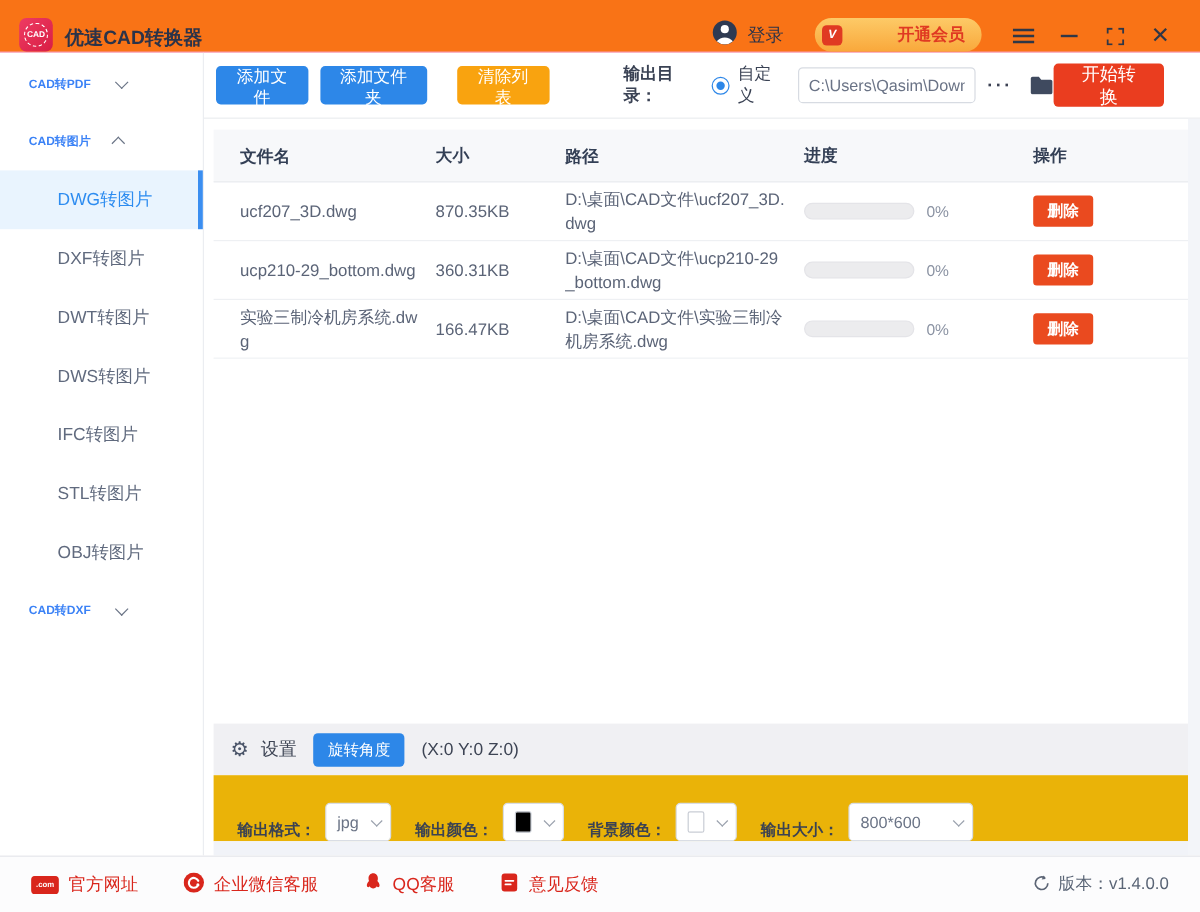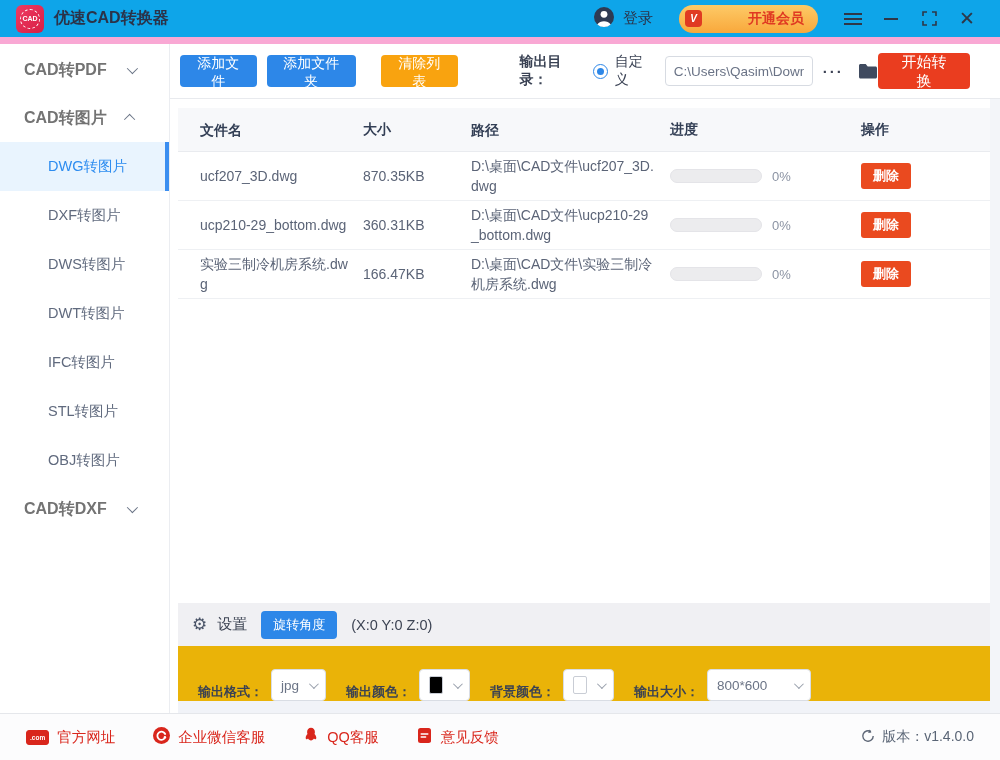--- a/index.html
+++ b/index.html
@@ -1,42 +1,42 @@
 <!DOCTYPE html>
 <html><head>
 <meta charset="utf-8">
 <style>
   * { margin:0; padding:0; box-sizing:border-box; }
   html,body { width:1000px; height:760px; }
   body { font-family:"Liberation Sans","DejaVu Sans",sans-serif; background:#fff; color:#2b3349; overflow:hidden; }
   .window { width:1000px; height:760px; display:flex; flex-direction:column; background:#fff; }
 
   
-  .titlebar { height:44px; flex:0 0 44px; display:flex; align-items:center; padding:0 20px 0 16px; border-bottom:7px solid #f9a8d4; background:#0ea5e9; }
+  .titlebar { height:44px; flex:0 0 44px; display:flex; align-items:flex-end; padding:0 20px 0 16px; border-bottom:1px solid #f9a8d4; background:#f97316; }
   .logo { width:28px; height:28px; border-radius:6px; background:linear-gradient(135deg,#ee3b63,#d81e44); display:flex; align-items:center; justify-content:center; }
   .logo-inner { width:20px; height:20px; border:1.3px dashed #fff; border-radius:50%; color:#fff; font-size:7px; font-weight:bold; display:flex; align-items:center; justify-content:center; }
   .app-title { margin-left:10px; font-size:16px; font-weight:600; color:#2b3349; }
   .tb-spacer { flex:1; }
   .login { display:flex; align-items:center; gap:8px; cursor:pointer; }
   .login-label { font-size:15px; color:#2b3349; }
   .vip-pill { margin-left:26px; height:28px; padding:0 14px 0 6px; border-radius:14px; background:linear-gradient(180deg,#fdca67,#f9a83b); display:flex; align-items:center; gap:6px; cursor:pointer; }
   .vip-badge { width:17px; height:17px; border-radius:4px; background:#e03a22; color:#fff; font-size:10px; font-weight:bold; font-style:italic; display:flex; align-items:center; justify-content:center; }
   .vip-label { font-size:14px; font-weight:bold; color:#e03a22;margin-left:40px; }
   .win-controls { display:flex; align-items:center; margin-left:22px; gap:12px; }
   .win-btn { width:26px; height:26px; display:flex; align-items:center; justify-content:center; cursor:pointer; }
   .min-bar { width:14px; height:2px; background:#2f3747; }
   .close-x { font-size:19px; color:#2f3747; line-height:1; }
 
   
   .app-body { flex:1; display:flex; min-height:0; }
 
   
   .sidebar { width:170px; flex:0 0 170px; border-right:1px solid #ebedf1; background:#fff; padding-top:2px; }
   .side-group { height:48px; display:flex; align-items:center; padding-left:24px; cursor:pointer; }
-  .side-group-label { font-size:16px; font-weight:bold; color:#737373; }
+  .side-group-label { font-size:10px; font-weight:bold; color:#3b82f6; }
   .chev { width:8px; height:8px; border-right:1.6px solid #6a7486; border-bottom:1.6px solid #6a7486; margin-left:20px; }
   .chev.down { transform:rotate(45deg) translateY(-2px); }
   .chev.up { transform:rotate(-135deg) translateY(-2px); }
   .side-item { position:relative; height:49px; display:flex; align-items:center; padding-left:48px; font-size:14.5px; color:#606a7e; cursor:pointer; }
   .side-item.active { background:#e9f4fe; color:#2d8cf0; }
   .side-item.active::after { content:""; position:absolute; right:0; top:0; bottom:0; width:4px; background:#3b8ef0; }
 
   
   .main { flex:1; display:flex; flex-direction:column; min-width:0; }
   .toolbar { height:55px; flex:0 0 55px; display:flex; align-items:center; padding:0 0 0 10px; border-bottom:1px solid #e8eaee; background:#fff; }
@@ -157,24 +157,24 @@
         <span class="side-group-label">CAD转图片</span>
         <span class="chev up"></span>
       </div>
       <div class="side-item active">
           <span>DWG转图片</span>
         </div>
       <div class="side-item">
           <span>DXF转图片</span>
         </div>
       <div class="side-item">
+          <span>DWT转图片</span>
+        </div>
+      <div class="side-item">
           <span>DWS转图片</span>
-        </div>
-      <div class="side-item">
-          <span>DWT转图片</span>
         </div>
       <div class="side-item">
           <span>IFC转图片</span>
         </div>
       <div class="side-item">
           <span>STL转图片</span>
         </div>
       <div class="side-item">
           <span>OBJ转图片</span>
         </div>

